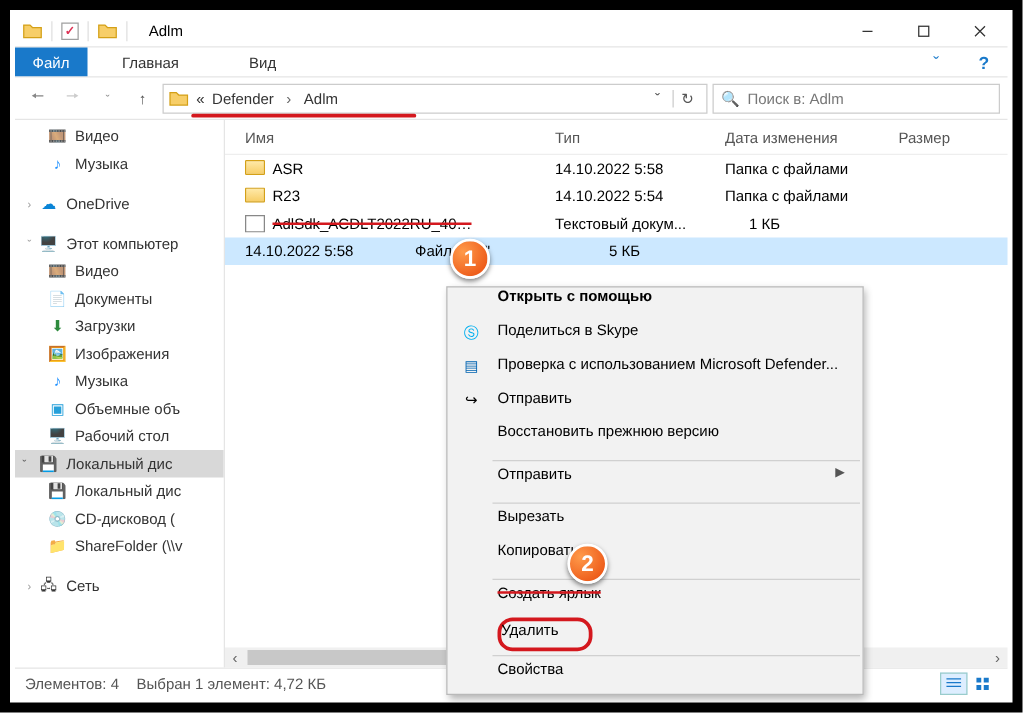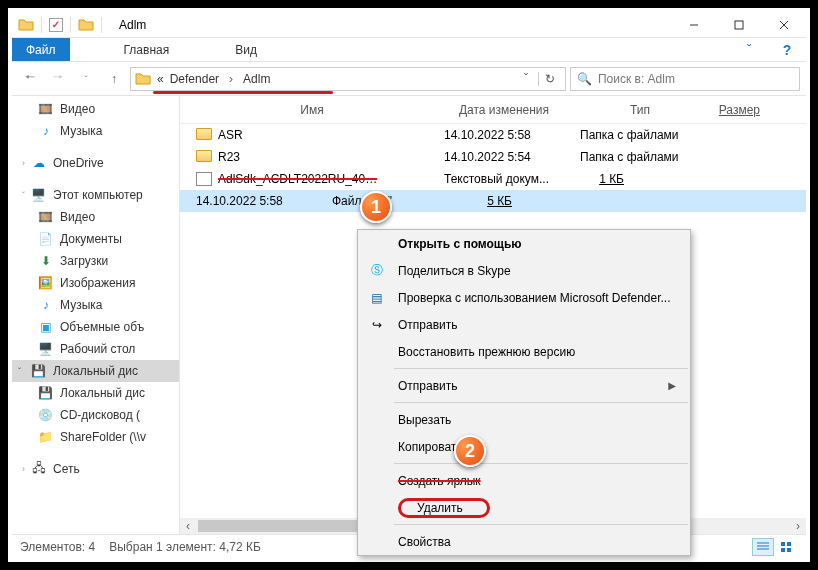--- a/index.html
+++ b/index.html
@@ -14,21 +14,21 @@
   .qbox { width:14px; height:14px; border:1px solid #a0a0a0; display:inline-flex; align-items:center; justify-content:center;}
   .check { color:#d35; font-size:10px; font-weight:bold;}
   .title { margin-left:10px; font-size:12px; color:#000;}
   .wincontrols { margin-left:auto; display:flex;}
   .wc { width:45px; height:26px; display:flex; align-items:center; justify-content:center; color:#555;}
   .wc svg { width:10px; height:10px;}
 
   
   .ribbon { height:24px; display:flex; align-items:stretch; border-bottom:1px solid #e5e5e5;}
   .file-tab { background:#1979ca; color:#fff; padding:0 14px; display:flex; align-items:center; font-size:12px;}
-  .rtab { padding:0 12px; display:flex; align-items:center; color:#333; font-size:12px;margin-left:42px;}
+  .rtab { padding:0 28px; display:flex; align-items:center; color:#333; font-size:12px;}
   .rib-help { margin-left:auto; display:flex;}
   .rh { width:38px; display:flex; align-items:center; justify-content:center; color:#1979ca; font-size:14px;}
 
   
   .addr-row { height:34px; display:flex; align-items:center; padding:4px 6px; gap:4px; border-bottom:1px solid #e5e5e5;}
   .nav-btn { width:24px; height:24px; display:flex; align-items:center; justify-content:center; color:#888;}
   .nav-btn.active { color:#555;}
   .addr-box { flex:1; height:24px; border:1px solid #ccc; display:flex; align-items:center; padding:0 4px; gap:6px; position:relative;}
   .crumb { color:#333; }
   .crumb-sep { color:#666; padding:0 4px;}
@@ -42,45 +42,45 @@
   .nav-pane { width:168px; border-right:1px solid #e5e5e5; overflow:hidden; padding-top:2px; background:#fff;}
   .nav-item { height:22px; display:flex; align-items:center; padding-left:26px; gap:6px; color:#333; white-space:nowrap; overflow:hidden;}
   .nav-item.sel { background:#d8d8d8;}
   .nav-item.cat { padding-left:10px;}
   .nav-item.exp { padding-left:16px;}
   .nav-sep { height:10px; }
   .ic { width:16px; height:16px; display:inline-flex; align-items:center; justify-content:center; flex-shrink:0;}
 
   .content { flex:1; display:flex; flex-direction:column; position:relative;}
   .cols { height:28px; display:flex; align-items:center; border-bottom:1px solid #eee; color:#555; padding-left:8px;}
-  .col { padding:0 8px;text-align:center;}
+  .col { padding:0 8px;}
   .c-name { width:248px;}
   .c-date { width:136px;}
   .c-type { width:136px;}
-  .c-size { width:60px; text-align:right;text-decoration:underline;}
+  .c-size { width:60px; text-align:right;}
 
   .rows { position:relative; flex:1;}
   .row { height:22px; display:flex; align-items:center; padding-left:8px;}
   .row .cell { padding:0 8px; white-space:nowrap; overflow:hidden; text-overflow:ellipsis;}
   .row .c-name { display:flex; align-items:flex-start; gap:6px; width:248px;}
   .row.sel { background:#cce8ff;}
   .strike { text-decoration: line-through; text-decoration-color:#d4181e; text-decoration-thickness:2px;}
   .pit-box { border:3px solid #d4181e; border-radius:14px; padding:1px 8px 1px 4px; display:flex; align-items:center; gap:6px; position:relative; z-index:2;}
 
   .file-ic { width:16px; height:14px; border:1px solid #888; background:#fff; flex-shrink:0;}
   .folder-sm { width:16px; height:12px; background:linear-gradient(#ffe9a8,#f7ce68); border:1px solid #d4a017; border-radius:1px; flex-shrink:0;}
 
   
   .ctx { position:absolute; left:345px; top:217px; width:334px; background:#f2f2f2; border:1px solid #b9b9b9; box-shadow:2px 3px 6px rgba(0,0,0,0.3); z-index:5;}
-  .ctx-item { height:27px; display:flex; align-items:center; padding-left:40px; padding-right:14px; color:#000; position:relative;}
+  .ctx-item { height:27px; display:flex; padding-left:40px; padding-right:14px; color:#000; position:relative;}
   .ctx-item.bold { font-weight:600;}
   .ctx-sep { height:1px; background:#d0d0d0; margin:3px 2px 3px 36px;}
   .ctx-ic { position:absolute; left:10px; width:18px; height:18px; display:flex; align-items:center; justify-content:center;}
   .ctx-arrow { margin-left:auto; color:#555; font-size:10px;}
-  .del-box { border:3px solid #d4181e; border-radius:12px; padding:0 24px 0 16px; display:inline-block; position:relative;}
+  .del-box { border:3px solid #d4181e; border-radius:12px; padding:0 24px 0 0; display:inline-block; position:relative;}
 
   
   .callout { position:absolute; width:32px; height:32px; border-radius:50%; background:radial-gradient(circle at 30% 30%, #ff9a4a, #e8490c); border:2px solid #fff; box-shadow:0 2px 4px rgba(0,0,0,0.5); color:#fff; font-weight:bold; font-size:18px; display:flex; align-items:center; justify-content:center; z-index:10;}
 
   
   .status { height:24px; border-top:1px solid #e5e5e5; display:flex; align-items:center; padding:0 8px; color:#555; gap:14px;}
   .status .views { margin-left:auto; display:flex; gap:2px;}
   .vbtn { width:22px; height:18px; border:1px solid transparent; display:flex; align-items:center; justify-content:center; color:#1979ca;}
   .vbtn.act { border:1px solid #9cc; background:#def;}
 
@@ -243,22 +243,22 @@
       <div class="nav-item cat">
             <span style="color:#999;font-size:9px;">›</span>
             <span class="ic">🖧</span>
             <span>Сеть</span>
           </div>
     </div>
 
     <div class="content">
       <div class="cols">
         <div class="col c-name">Имя</div>
+        <div class="col c-type">Тип</div>
         <div class="col c-date">Дата изменения</div>
-        <div class="col c-type">Тип</div>
         <div class="col c-size">Размер</div>
       </div>
       <div class="rows">
         <div class="row">
           <div class="cell c-name">
                 <span class="folder-sm"></span>
                 <span>ASR</span>
               </div>
           <div class="cell c-date">14.10.2022 5:58</div>
           <div class="cell c-type">Папка с файлами</div>

